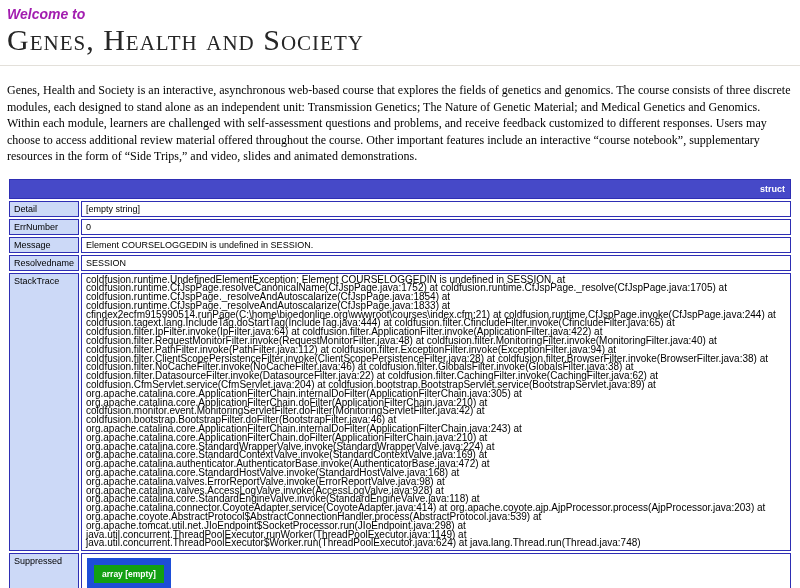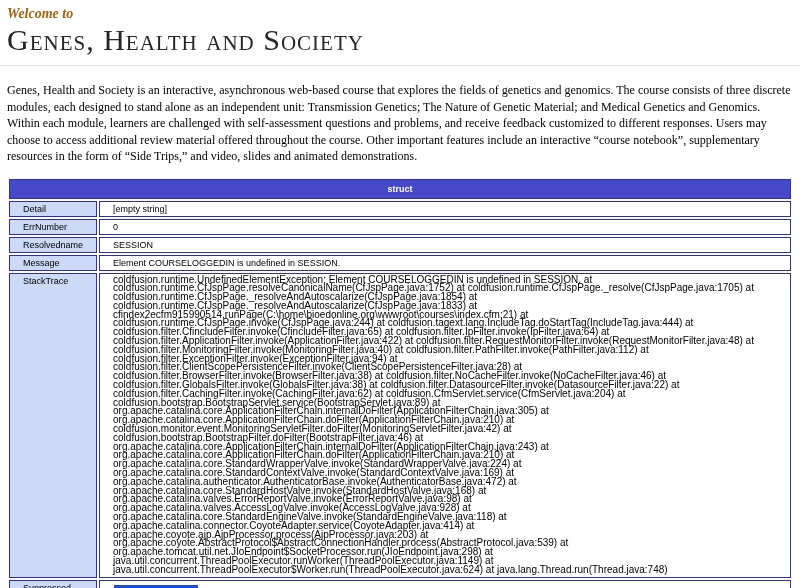--- a/index.html
+++ b/index.html
@@ -12,25 +12,25 @@
     height: 588px;
     overflow: hidden;
     font-family: "Liberation Serif", serif;
     color: #000000;
   }
   .page {
     padding: 4px 7px 0 7px;
   }
   
   .welcome {
-    font-family: Liberation Serif, serif;
+    font-family: Liberation Sans, sans-serif;
     font-style: italic;
     font-weight: bold;
     font-size: 14px;
-    color: #a16207;
+    color: #a21caf;
     margin-top: 2px;
   }
   .title {
     font-family: "Liberation Serif", serif;
     font-variant: small-caps;
     font-weight: normal;
     font-size: 30px;
     letter-spacing: 1px;
     color: #262626;
     margin: 1px 0 8px 0;
@@ -53,30 +53,30 @@
   }
   table.dump {
     border-collapse: separate;
     border-spacing: 2px;
     font-family: "Liberation Sans", sans-serif;
   }
   table.main-struct {
     width: 100%;
   }
   table.dump th {
-    text-align: center;
+    text-align: right;
     color: #ffffff;
     font-weight: bold;
     font-size: 9px;
     padding: 4px 5px;
   }
   table.dump td {
     vertical-align: top;
     font-size: 9px;
-    padding: 2px 13px;
+    padding: 2px 4px;
     background: #ffffff;
   }
   
   table.struct-t th {
     background: #4649c8;
     border: 1px solid #2e2eb4;
   }
   table.struct-t td {
     border: 1px solid #2e2eb4;
   }
@@ -157,26 +157,26 @@
         </tr>
         <tr>
           <td class="key">Detail</td>
           <td class="val">[empty string]</td>
         </tr>
         <tr>
           <td class="key">ErrNumber</td>
           <td class="val">0</td>
         </tr>
         <tr>
+          <td class="key">Message</td>
+          <td class="val">Element COURSELOGGEDIN is undefined in SESSION.</td>
+        </tr>
+        <tr>
           <td class="key">Resolvedname</td>
           <td class="val">SESSION</td>
-        </tr>
-        <tr>
-          <td class="key">Message</td>
-          <td class="val">Element COURSELOGGEDIN is undefined in SESSION.</td>
         </tr>
         <tr>
           <td class="key">StackTrace</td>
           <td class="val stacktrace">coldfusion.runtime.UndefinedElementException: Element COURSELOGGEDIN is undefined in SESSION. at coldfusion.runtime.CfJspPage.resolveCanonicalName(CfJspPage.java:1752) at coldfusion.runtime.CfJspPage._resolve(CfJspPage.java:1705) at coldfusion.runtime.CfJspPage._resolveAndAutoscalarize(CfJspPage.java:1854) at coldfusion.runtime.CfJspPage._resolveAndAutoscalarize(CfJspPage.java:1833) at cfindex2ecfm915990514.runPage(C:\home\bioedonline.org\wwwroot\courses\index.cfm:21) at coldfusion.runtime.CfJspPage.invoke(CfJspPage.java:244) at coldfusion.tagext.lang.IncludeTag.doStartTag(IncludeTag.java:444) at coldfusion.filter.CfincludeFilter.invoke(CfincludeFilter.java:65) at coldfusion.filter.IpFilter.invoke(IpFilter.java:64) at coldfusion.filter.ApplicationFilter.invoke(ApplicationFilter.java:422) at coldfusion.filter.RequestMonitorFilter.invoke(RequestMonitorFilter.java:48) at coldfusion.filter.MonitoringFilter.invoke(MonitoringFilter.java:40) at coldfusion.filter.PathFilter.invoke(PathFilter.java:112) at coldfusion.filter.ExceptionFilter.invoke(ExceptionFilter.java:94) at coldfusion.filter.ClientScopePersistenceFilter.invoke(ClientScopePersistenceFilter.java:28) at coldfusion.filter.BrowserFilter.invoke(BrowserFilter.java:38) at coldfusion.filter.NoCacheFilter.invoke(NoCacheFilter.java:46) at coldfusion.filter.GlobalsFilter.invoke(GlobalsFilter.java:38) at coldfusion.filter.DatasourceFilter.invoke(DatasourceFilter.java:22) at coldfusion.filter.CachingFilter.invoke(CachingFilter.java:62) at coldfusion.CfmServlet.service(CfmServlet.java:204) at coldfusion.bootstrap.BootstrapServlet.service(BootstrapServlet.java:89) at org.apache.catalina.core.ApplicationFilterChain.internalDoFilter(ApplicationFilterChain.java:305) at org.apache.catalina.core.ApplicationFilterChain.doFilter(ApplicationFilterChain.java:210) at coldfusion.monitor.event.MonitoringServletFilter.doFilter(MonitoringServletFilter.java:42) at coldfusion.bootstrap.BootstrapFilter.doFilter(BootstrapFilter.java:46) at org.apache.catalina.core.ApplicationFilterChain.internalDoFilter(ApplicationFilterChain.java:243) at org.apache.catalina.core.ApplicationFilterChain.doFilter(ApplicationFilterChain.java:210) at org.apache.catalina.core.StandardWrapperValve.invoke(StandardWrapperValve.java:224) at org.apache.catalina.core.StandardContextValve.invoke(StandardContextValve.java:169) at org.apache.catalina.authenticator.AuthenticatorBase.invoke(AuthenticatorBase.java:472) at org.apache.catalina.core.StandardHostValve.invoke(StandardHostValve.java:168) at org.apache.catalina.valves.ErrorReportValve.invoke(ErrorReportValve.java:98) at org.apache.catalina.valves.AccessLogValve.invoke(AccessLogValve.java:928) at org.apache.catalina.core.StandardEngineValve.invoke(StandardEngineValve.java:118) at org.apache.catalina.connector.CoyoteAdapter.service(CoyoteAdapter.java:414) at org.apache.coyote.ajp.AjpProcessor.process(AjpProcessor.java:203) at org.apache.coyote.AbstractProtocol$AbstractConnectionHandler.process(AbstractProtocol.java:539) at org.apache.tomcat.util.net.JIoEndpoint$SocketProcessor.run(JIoEndpoint.java:298) at java.util.concurrent.ThreadPoolExecutor.runWorker(ThreadPoolExecutor.java:1149) at java.util.concurrent.ThreadPoolExecutor$Worker.run(ThreadPoolExecutor.java:624) at java.lang.Thread.run(Thread.java:748)</td>
         </tr>
         <tr>
           <td class="key">Suppressed</td>
           <td class="val">
             <span class="badge">array [empty]</span>
           </td>

